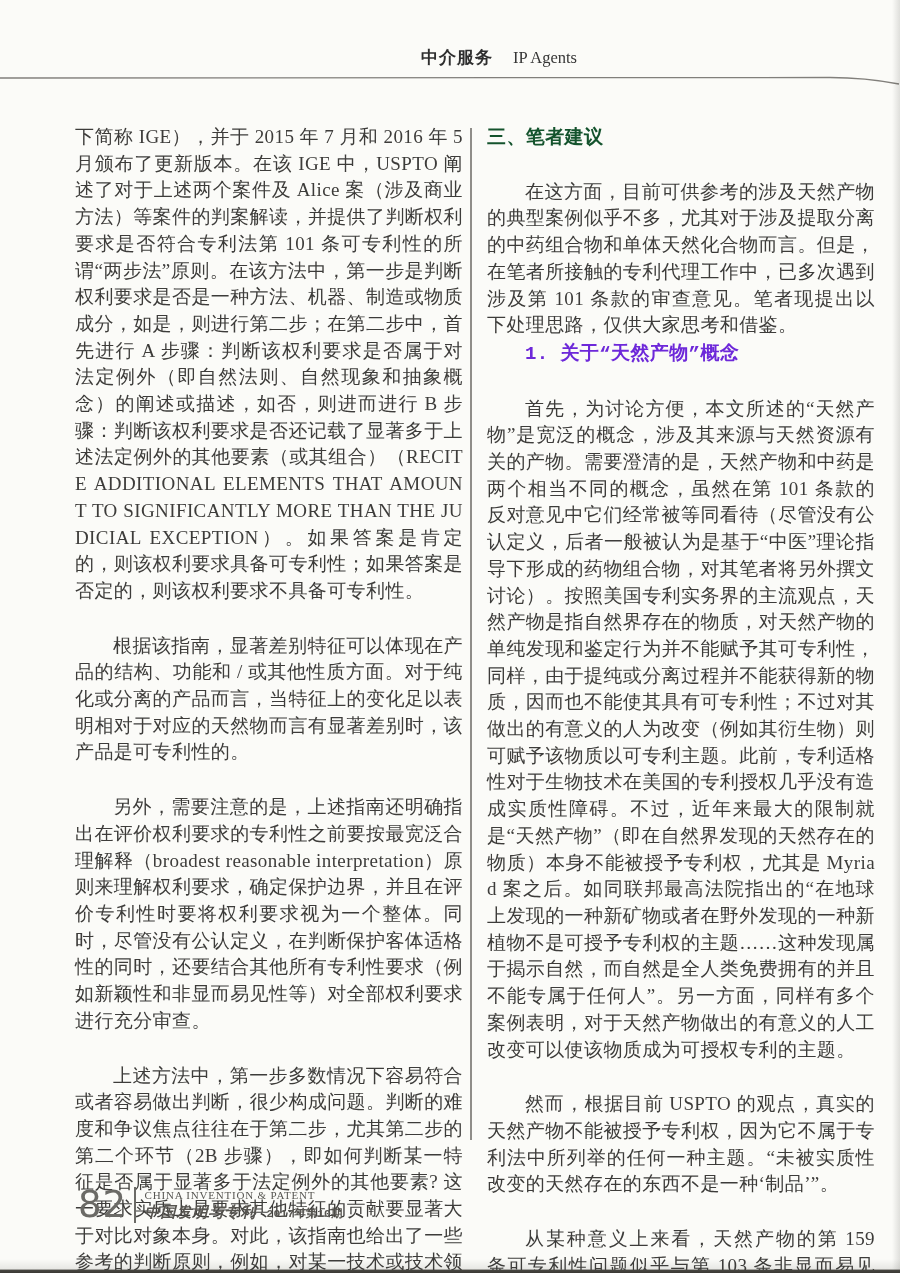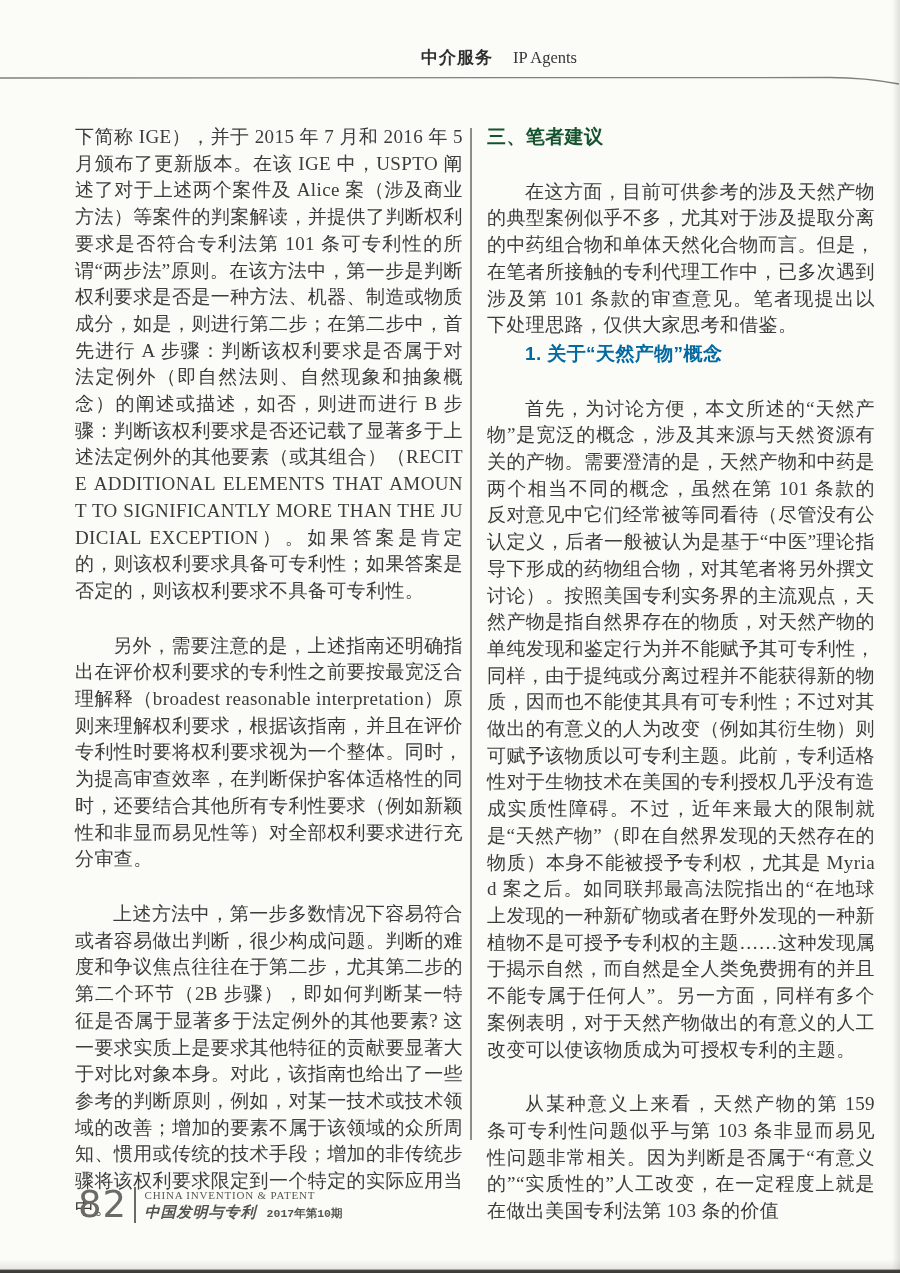--- a/index.html
+++ b/index.html
@@ -50,22 +50,22 @@
   .col-right { left: 487px; }
   .col p { margin: 0; }
   .col p.indent { text-indent: 2em; margin-top: 28px; }
   .col p + p { margin-top: 2px; }
   .sec-heading {
     font-family: "Liberation Sans", "DejaVu Sans", sans-serif;
     font-weight: bold; color: #14532d; font-size: 19px;
     margin: 0 0 3px 0;
   }
   .sub-heading {
-    font-family: Liberation Sans, sans-serif;
-    font-weight: bold; color: #0369a1; font-size: 19px;
+    font-family: Liberation Mono, monospace;
+    font-weight: bold; color: #6d28d9; font-size: 19px;
     margin: 2px 0 2px 0; text-indent: 2em;
   }
   .col-divider {
     position: absolute; left: 470px; top: 128px;
     width: 1.5px; height: 1012px; background: #8f8d89;
   }
   
   .page-footer {
     position: absolute; left: 78px; top: 1186px;
     display: flex; align-items: center;
@@ -102,31 +102,33 @@
       <span class="header-zh">中介服务</span>
       <span class="header-en">IP Agents</span>
     </div>
   </div>
   <svg class="header-rule" viewBox="0 0 900 14" preserveAspectRatio="none">
     <path d="M0,6 L830,5.5 Q865,5.5 899,12" fill="none" stroke="#817f7b" stroke-width="1.3"></path>
   </svg>
 
   <div class="col col-left">
     <p>下简称 IGE），并于 2015 年 7 月和 2016 年 5 月颁布了更新版本。在该 IGE 中，USPTO 阐述了对于上述两个案件及 Alice 案（涉及商业方法）等案件的判案解读，并提供了判断权利要求是否符合专利法第 101 条可专利性的所谓“两步法”原则。在该方法中，第一步是判断权利要求是否是一种方法、机器、制造或物质成分，如是，则进行第二步；在第二步中，首先进行 A 步骤：判断该权利要求是否属于对法定例外（即自然法则、自然现象和抽象概念）的阐述或描述，如否，则进而进行 B 步骤：判断该权利要求是否还记载了显著多于上述法定例外的其他要素（或其组合）（RECITE ADDITIONAL ELEMENTS THAT AMOUNT TO SIGNIFICANTLY MORE THAN THE JUDICIAL EXCEPTION）。如果答案是肯定的，则该权利要求具备可专利性；如果答案是否定的，则该权利要求不具备可专利性。</p>
-    <p class="indent">另外，需要注意的是，上述指南还明确指出在评价权利要求的专利性之前要按最宽泛合理解释（broadest reasonable interpretation）原则来理解权利要求，根据该指南，并且在评价专利性时要将权利要求视为一个整体。同时，为提高审查效率，在判断保护客体适格性的同时，还要结合其他所有专利性要求（例如新颖性和非显而易见性等）对全部权利要求进行充分审查。</p>
+    <p class="indent">根据该指南，显著差别特征可以体现在产品的结构、功能和 / 或其他性质方面。对于纯化或分离的产品而言，当特征上的变化足以表明相对于对应的天然物而言有显著差别时，该产品是可专利性的。</p>
+    <p class="indent">另外，需要注意的是，上述指南还明确指出在评价权利要求的专利性之前要按最宽泛合理解释（broadest reasonable interpretation）原则来理解权利要求，确定保护边界，并且在评价专利性时要将权利要求视为一个整体。同时，尽管没有公认定义，在判断保护客体适格性的同时，还要结合其他所有专利性要求（例如新颖性和非显而易见性等）对全部权利要求进行充分审查。</p>
     <p class="indent">上述方法中，第一步多数情况下容易符合或者容易做出判断，很少构成问题。判断的难度和争议焦点往往在于第二步，尤其第二步的第二个环节（2B 步骤），即如何判断某一特征是否属于显著多于法定例外的其他要素? 这一要求实质上是要求其他特征的贡献要显著大于对比对象本身。对此，该指南也给出了一些参考的判断原则，例如，对某一技术或技术领域的改善；增加的要素不属于该领域的众所周知、惯用或传统的技术手段；增加的非传统步骤将该权利要求限定到一个特定的实际应用当中。</p>
   </div>
 
   <div class="col-divider"></div>
 
   <div class="col col-right">
     <p class="sec-heading">三、笔者建议</p>
     <p class="indent">在这方面，目前可供参考的涉及天然产物的典型案例似乎不多，尤其对于涉及提取分离的中药组合物和单体天然化合物而言。但是，在笔者所接触的专利代理工作中，已多次遇到涉及第 101 条款的审查意见。笔者现提出以下处理思路，仅供大家思考和借鉴。</p>
     <p class="sub-heading">1. 关于“天然产物”概念</p>
     <p class="indent">首先，为讨论方便，本文所述的“天然产物”是宽泛的概念，涉及其来源与天然资源有关的产物。需要澄清的是，天然产物和中药是两个相当不同的概念，虽然在第 101 条款的反对意见中它们经常被等同看待（尽管没有公认定义，后者一般被认为是基于“中医”理论指导下形成的药物组合物，对其笔者将另外撰文讨论）。按照美国专利实务界的主流观点，天然产物是指自然界存在的物质，对天然产物的单纯发现和鉴定行为并不能赋予其可专利性，同样，由于提纯或分离过程并不能获得新的物质，因而也不能使其具有可专利性；不过对其做出的有意义的人为改变（例如其衍生物）则可赋予该物质以可专利主题。此前，专利适格性对于生物技术在美国的专利授权几乎没有造成实质性障碍。不过，近年来最大的限制就是“天然产物”（即在自然界发现的天然存在的物质）本身不能被授予专利权，尤其是 Myriad 案之后。如同联邦最高法院指出的“在地球上发现的一种新矿物或者在野外发现的一种新植物不是可授予专利权的主题……这种发现属于揭示自然，而自然是全人类免费拥有的并且不能专属于任何人”。另一方面，同样有多个案例表明，对于天然产物做出的有意义的人工改变可以使该物质成为可授权专利的主题。</p>
+    <p class="indent">然而，根据目前 USPTO 的观点，真实的天然产物不能被授予专利权，因为它不属于专利法中所列举的任何一种主题。“未被实质性改变的天然存在的东西不是一种‘制品’”。</p>
     <p class="indent">从某种意义上来看，天然产物的第 159 条可专利性问题似乎与第 103 条非显而易见性问题非常相关。因为判断是否属于“有意义的”“实质性的”人工改变，在一定程度上就是在做出美国专利法第 103 条的价值</p>
   </div>
 
   <div class="page-footer">
     <span class="footer-pagenum">82</span>
     <span class="footer-bar"></span>
     <span class="footer-text">
       <div class="footer-journal-en">CHINA INVENTION &amp; PATENT</div>
       <div class="footer-line2">
         <span class="footer-journal-zh">中国发明与专利</span>

